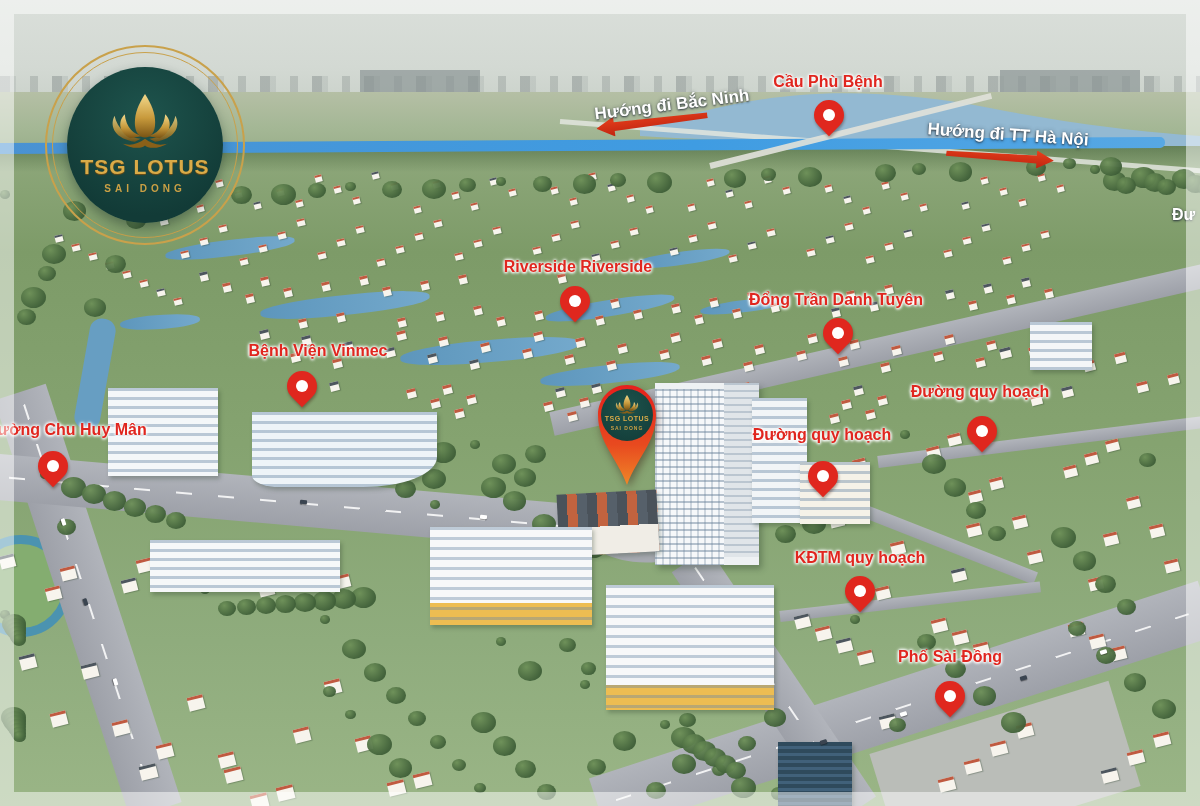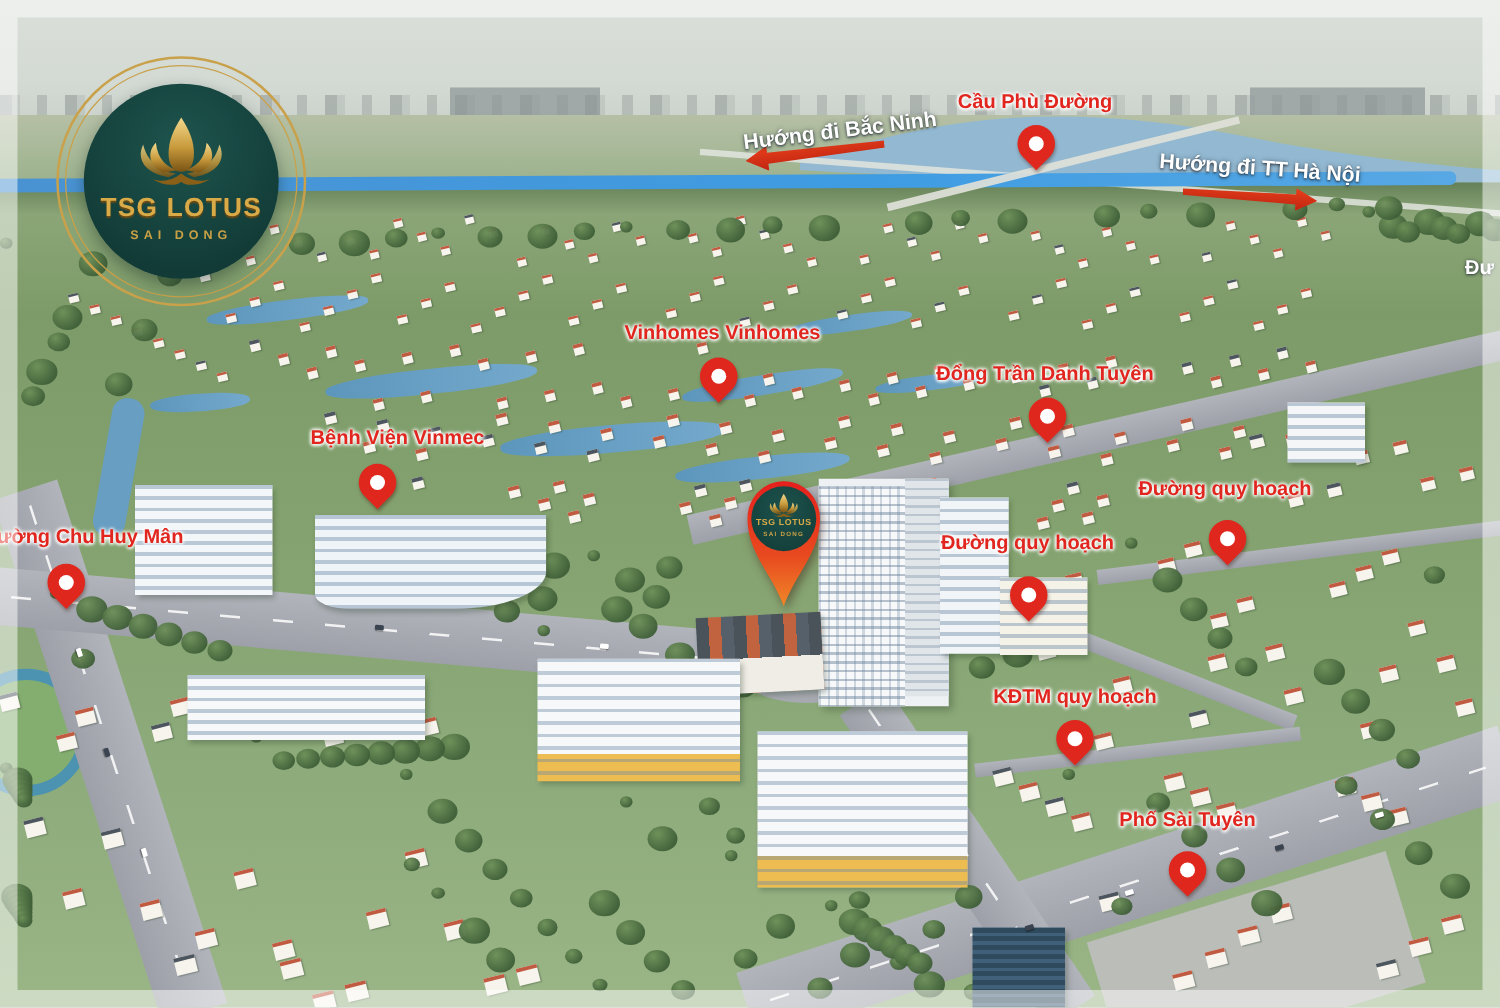--- a/index.html
+++ b/index.html
@@ -621,27 +621,27 @@
 
   <div class="arrow left" style="left:596px;top:112px;width:112px;height:20px;transform:rotate(-7deg)"></div>
   <div class="dir-label" style="left:672px;top:95px;transform:translateX(-50%) rotate(-7deg)">Hướng đi Bắc Ninh</div>
   <div class="arrow right" style="left:946px;top:148px;width:108px;height:18px;transform:rotate(4deg)"></div>
   <div class="dir-label" style="left:1008px;top:125px;transform:translateX(-50%) rotate(4deg)">Hướng đi TT Hà Nội</div>
 
   <div class="marker" style="left:808px;top:96px">
       <div class="pin"></div>
       <div class="pin-dot"></div>
     </div>
-  <div class="map-label red centered" style="left:828px;top:73px">Cầu Phù Đường</div>
+  <div class="map-label red centered" style="left:828px;top:73px">Cầu Phù Bệnh</div>
 
   <div class="marker" style="left:554px;top:282px">
       <div class="pin"></div>
       <div class="pin-dot"></div>
     </div>
-  <div class="map-label red centered" style="left:578px;top:258px">Vinhomes Vinhomes</div>
+  <div class="map-label red centered" style="left:578px;top:258px">Riverside Riverside</div>
 
   <div class="marker" style="left:817px;top:314px">
       <div class="pin"></div>
       <div class="pin-dot"></div>
     </div>
   <div class="map-label red centered" style="left:836px;top:291px">Đổng Trần Danh Tuyên</div>
 
   <div class="marker" style="left:281px;top:367px">
       <div class="pin"></div>
       <div class="pin-dot"></div>
@@ -669,21 +669,21 @@
   <div class="marker" style="left:839px;top:572px">
       <div class="pin"></div>
       <div class="pin-dot"></div>
     </div>
   <div class="map-label red centered" style="left:860px;top:549px">KĐTM quy hoạch</div>
 
   <div class="marker" style="left:929px;top:677px">
       <div class="pin"></div>
       <div class="pin-dot"></div>
     </div>
-  <div class="map-label red centered" style="left:950px;top:648px">Phố Sài Tuyên</div>
+  <div class="map-label red centered" style="left:950px;top:648px">Phố Sài Đồng</div>
 
   <div class="map-label white" style="left:1172px;top:206px">Đư</div>
 
   <div class="project-pin">
     <svg width="64" height="105" viewBox="0 0 64 105">
       <path d="M32 103 C22 76 3 60 3 33 C3 16 16 3 32 3 C48 3 61 16 61 33 C61 60 42 76 32 103 Z" fill="url(#pingrad)"></path>
     </svg>
     <div class="badge">
       <svg class="lotus-s" viewBox="0 0 100 80">
           <use href="#lotus"></use>

